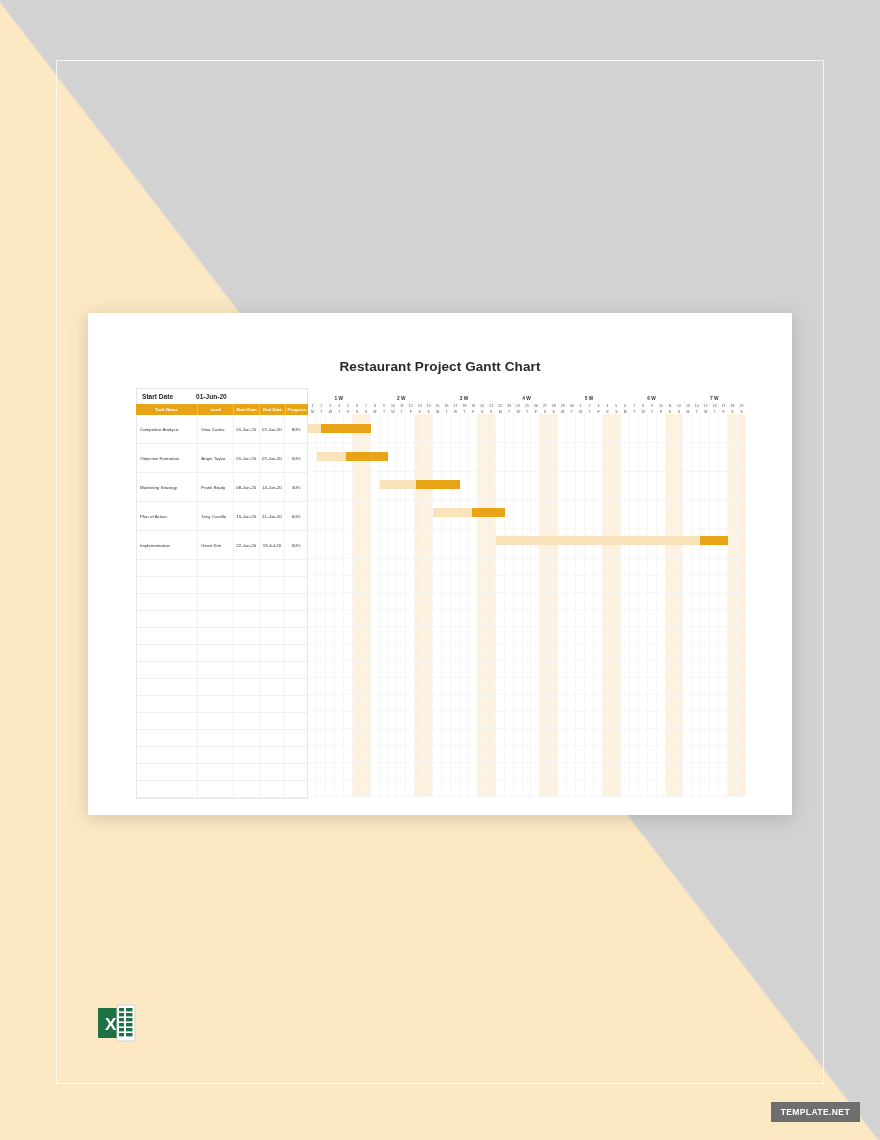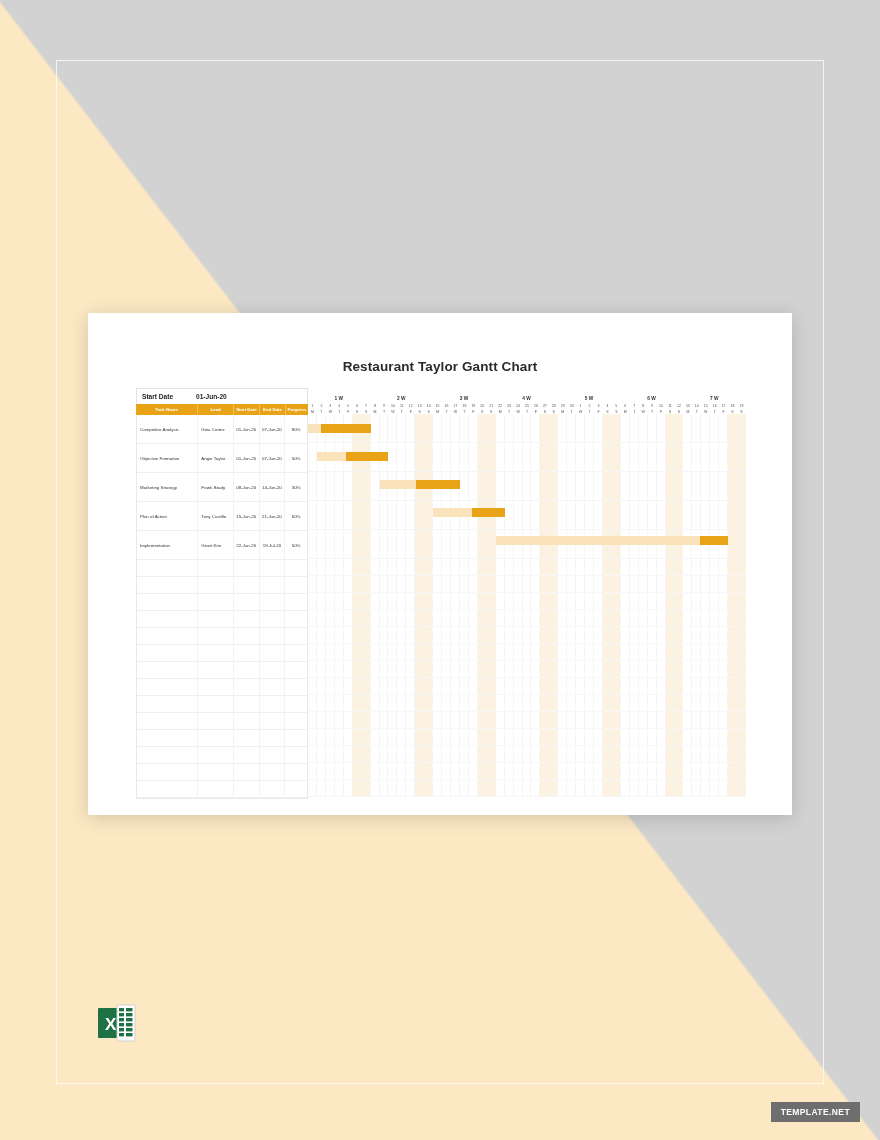--- a/index.html
+++ b/index.html
@@ -101,21 +101,21 @@
   }
 </style>
 </head>
 <body>
 
 <div id="bg-peach"></div>
 <div id="bg-grey"></div>
 <div id="frame"></div>
 
 <div id="doc">
-  <div id="doc-title">Restaurant Taylor Gantt Chart</div>
+  <div id="doc-title">Restaurant Project Gantt Chart</div>
 
   <div id="gantt">
 
     <div id="leftblock">
       <div class="startrow">
         <span class="lbl">Start Date</span>
         <span class="val">01-Jun-20</span>
       </div>
       <div class="hdrrow">
         <div class="c-task">Task Name</div>

